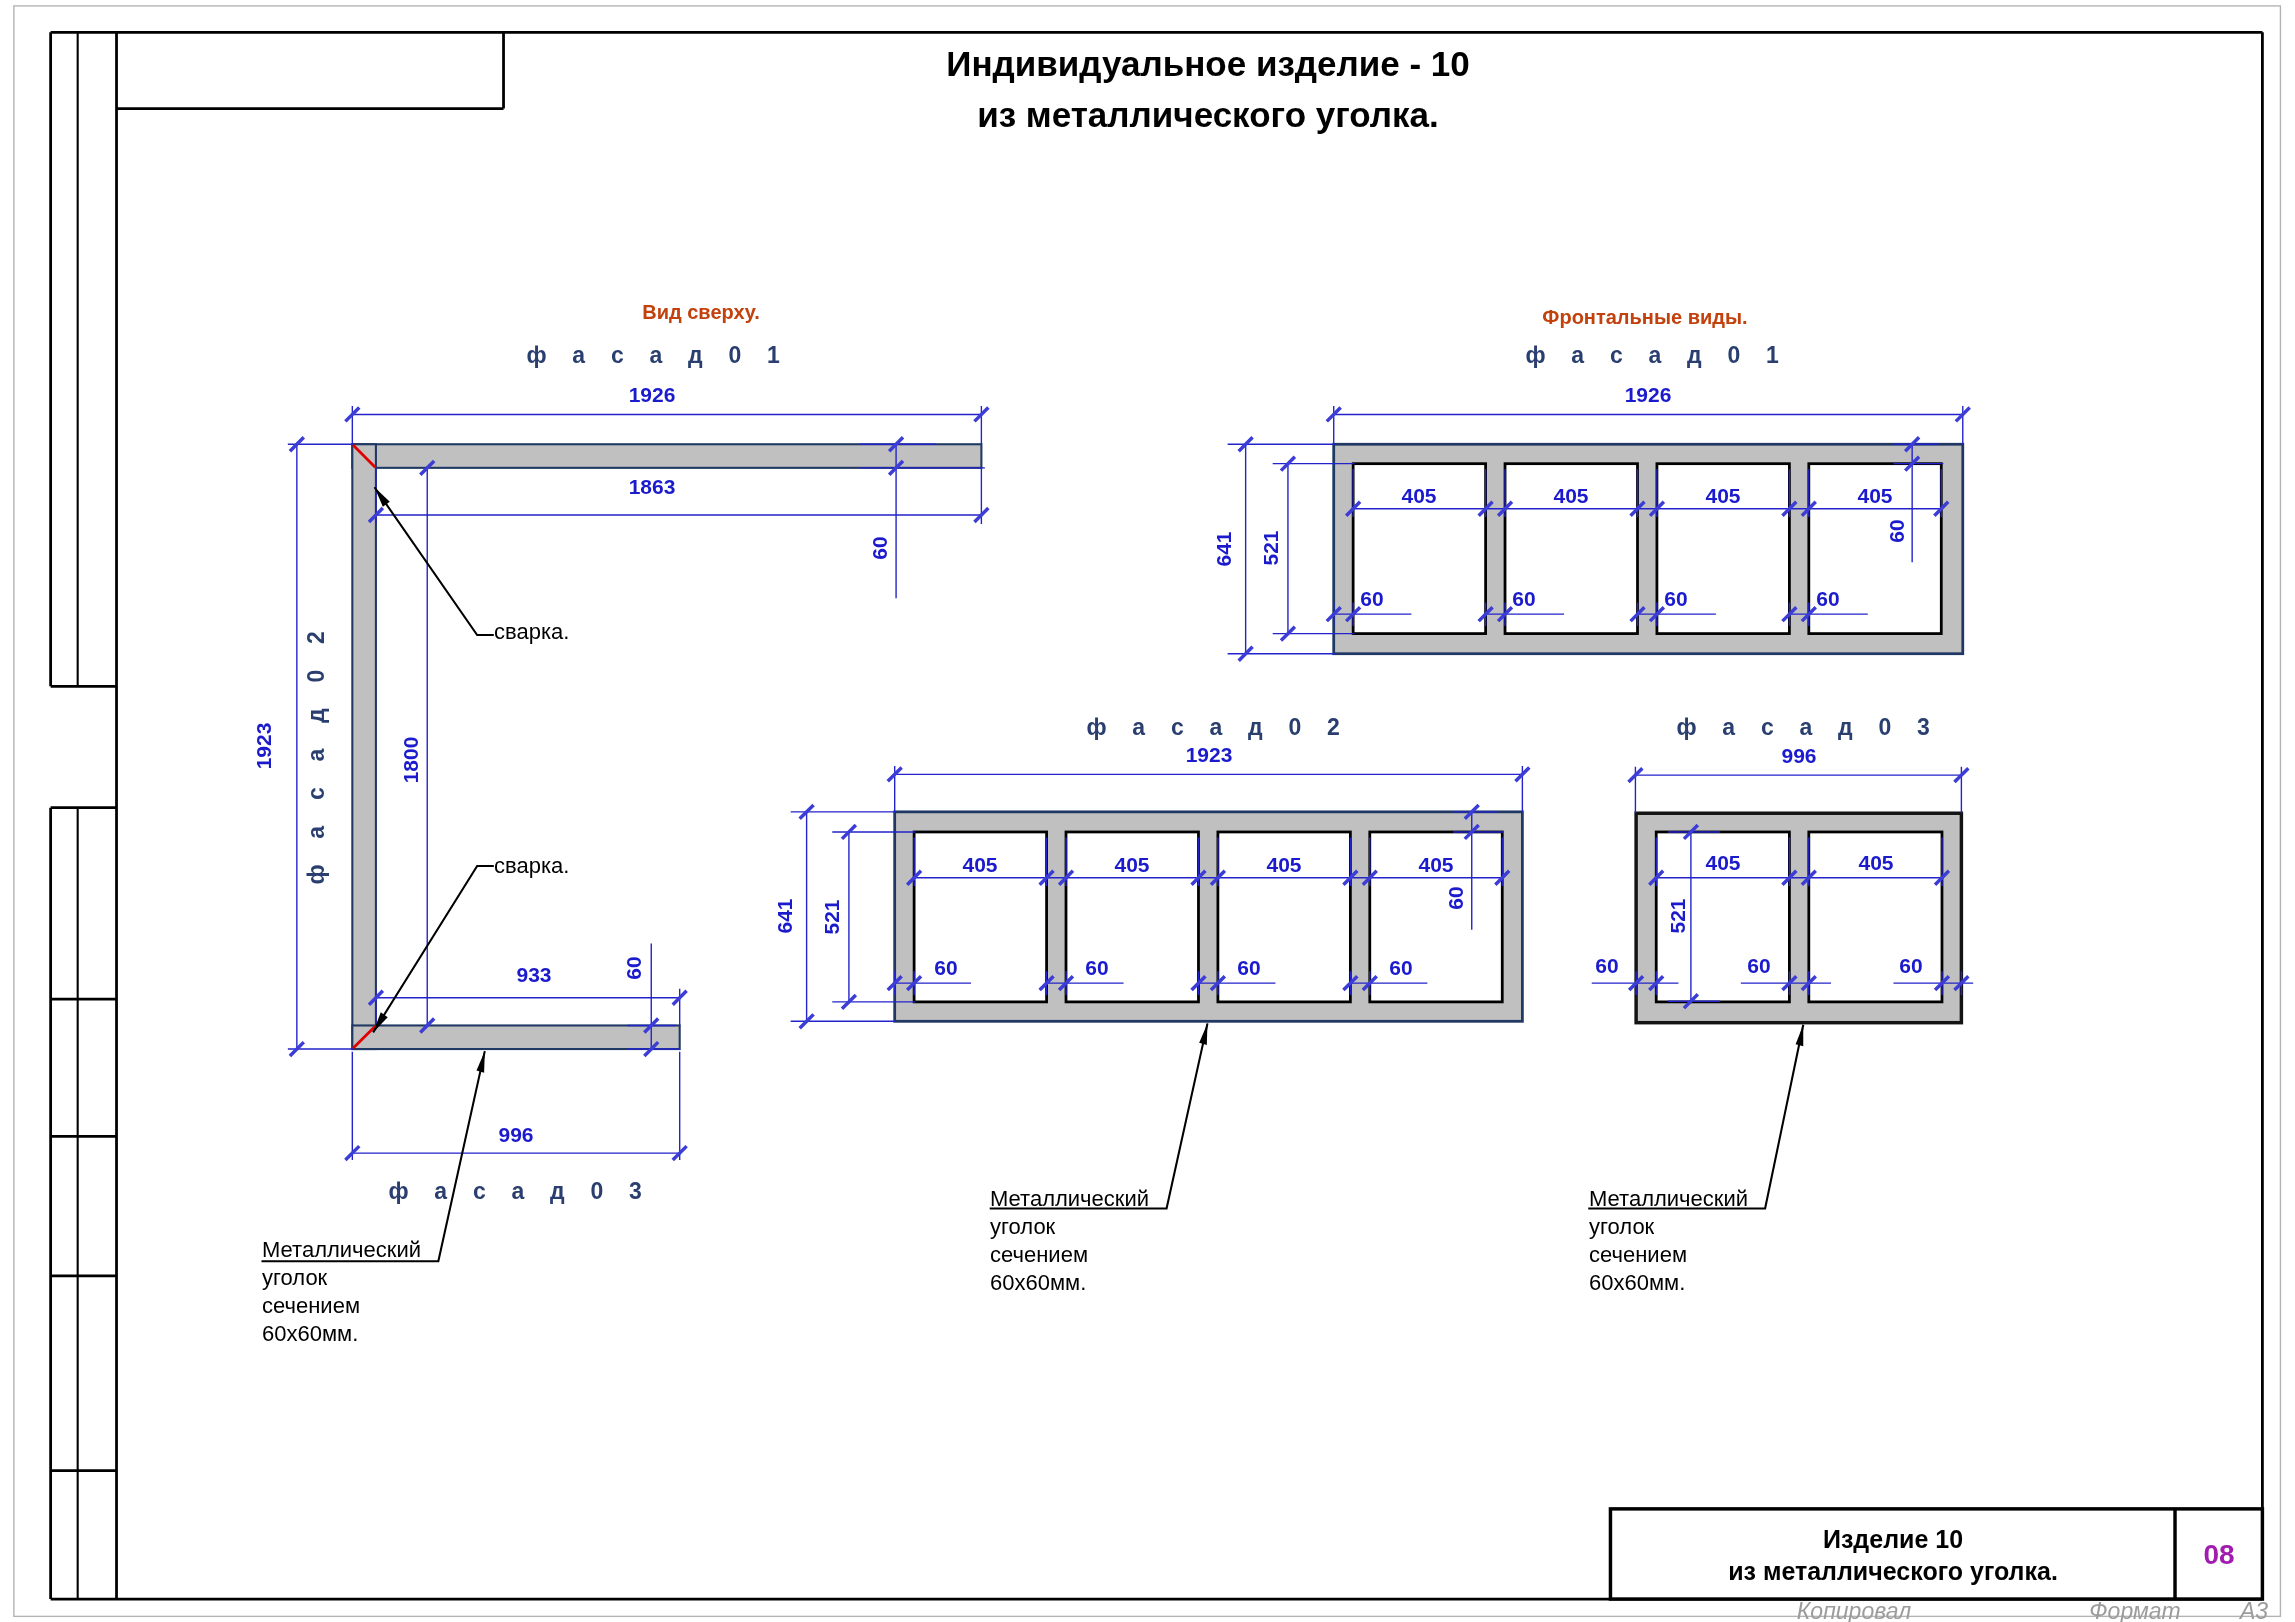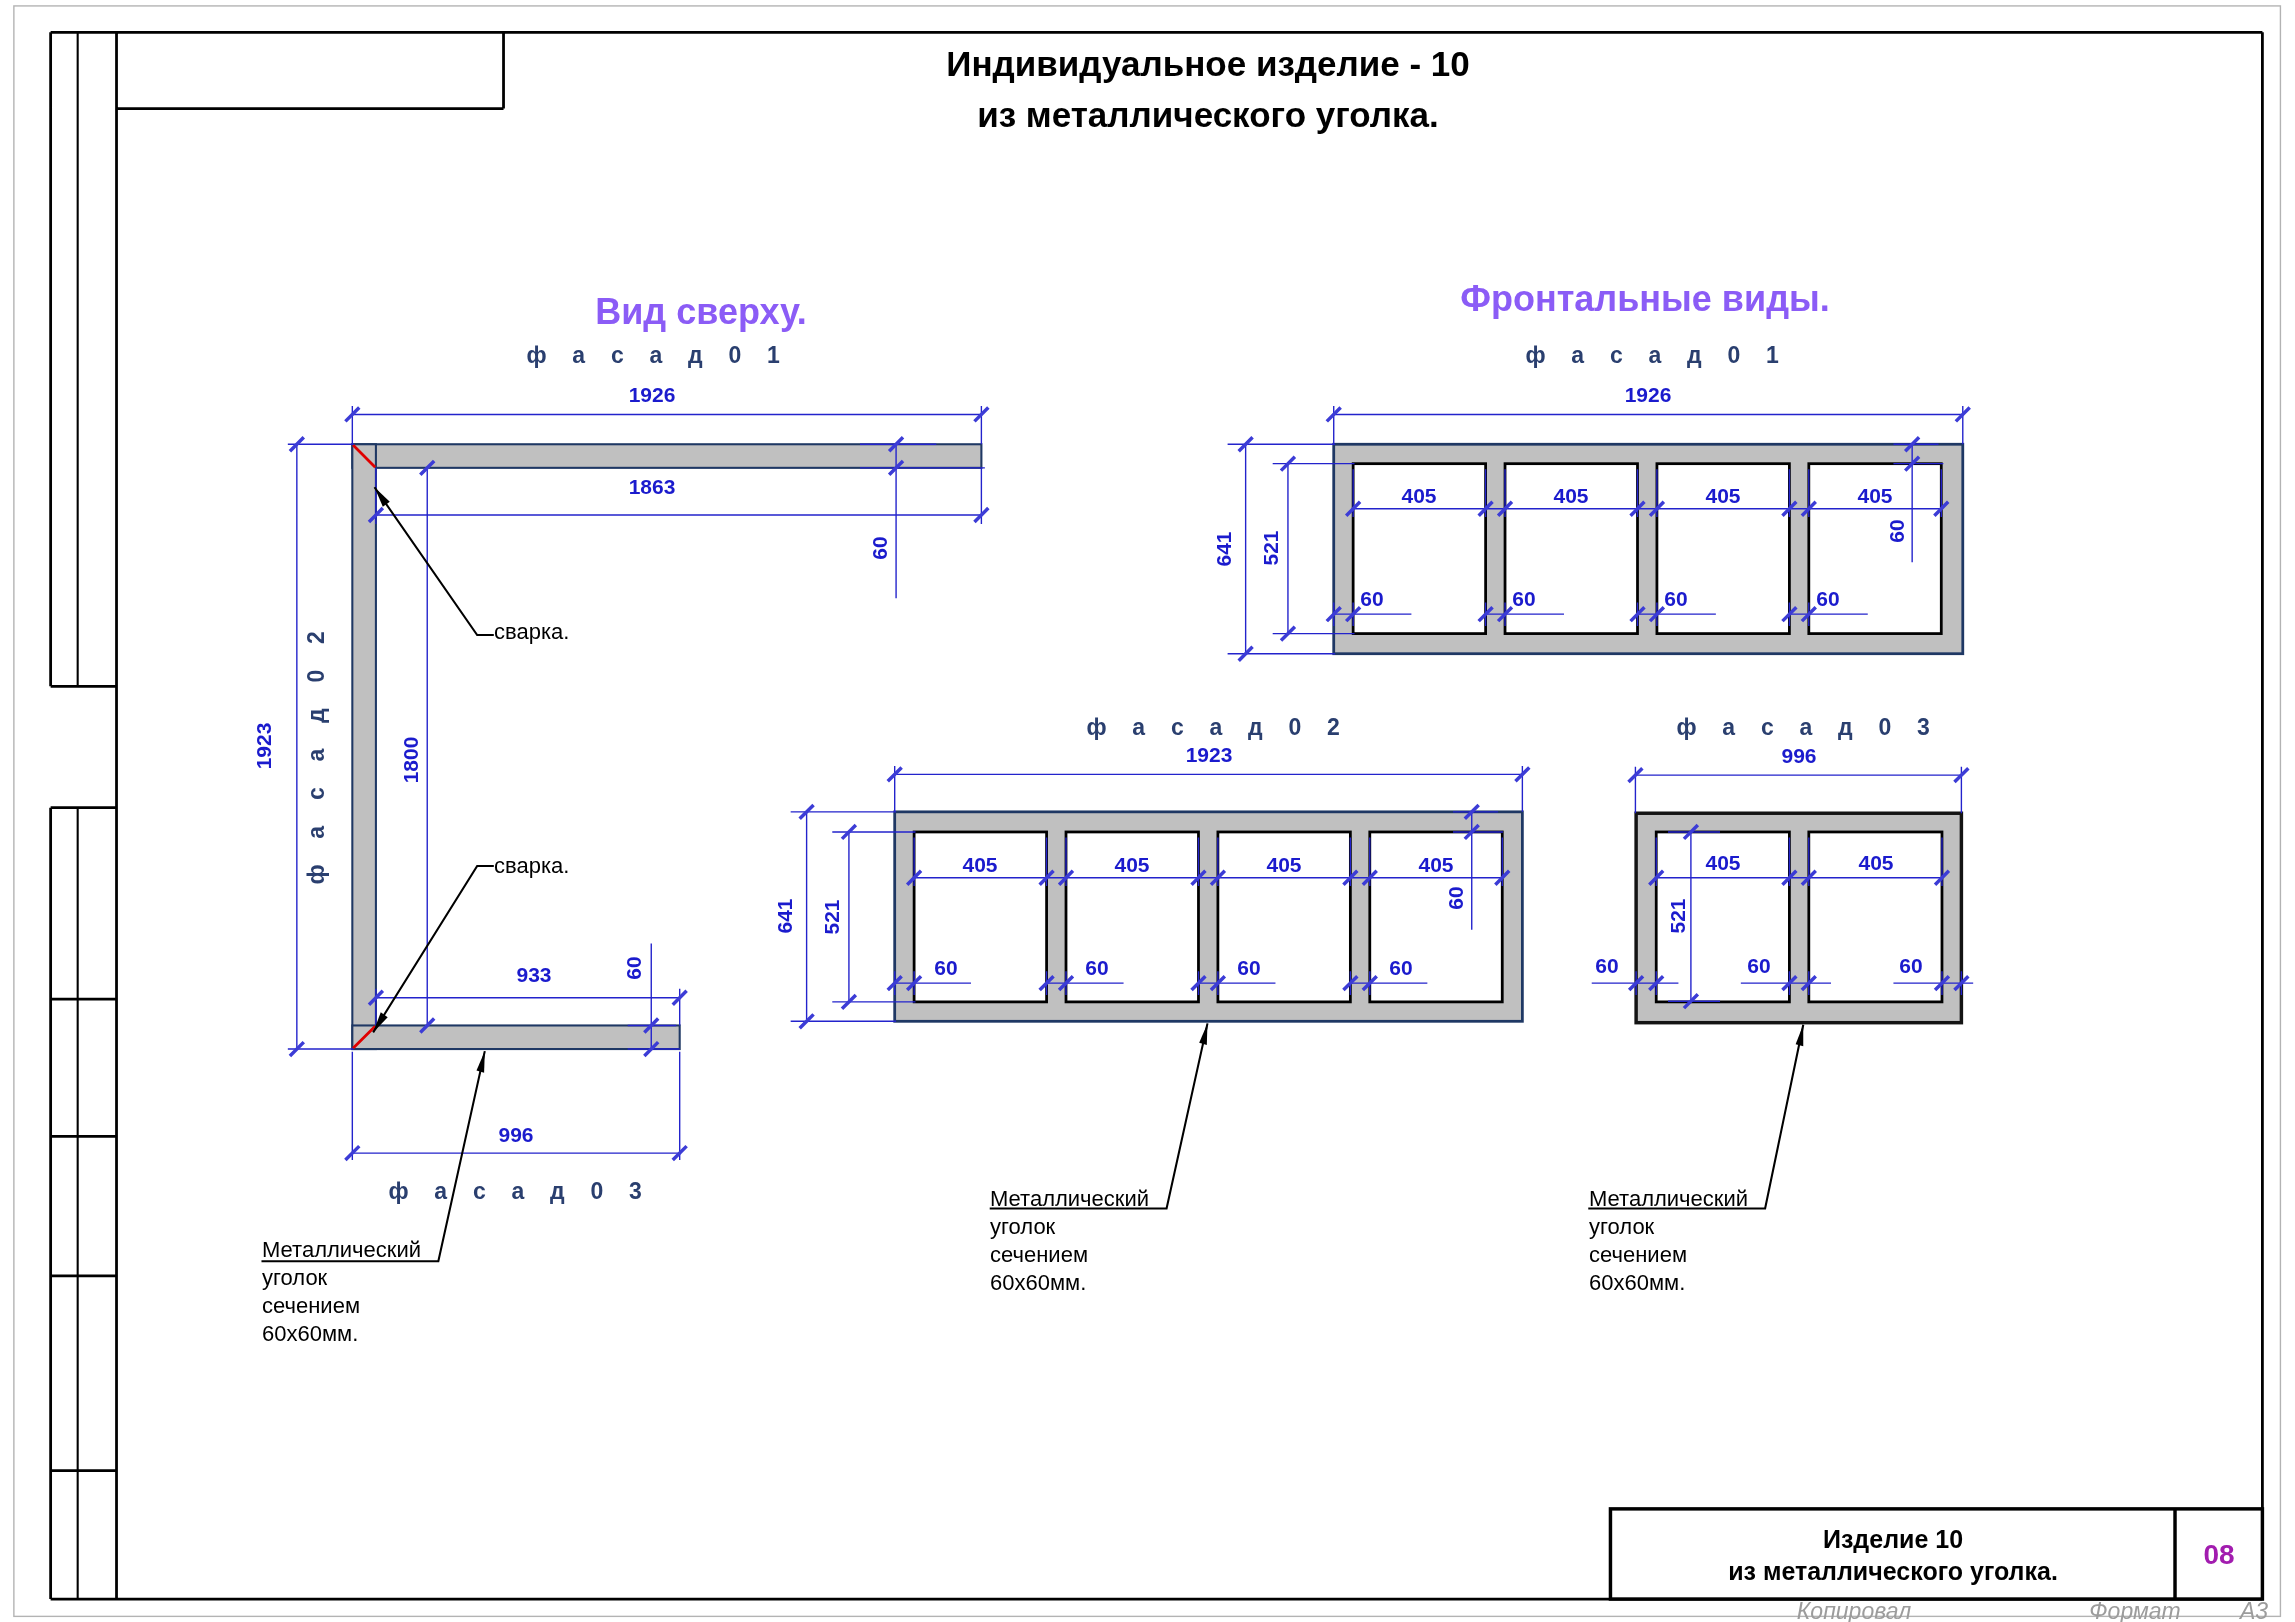--- a/index.html
+++ b/index.html
@@ -5,21 +5,21 @@
   html,body{margin:0;padding:0;background:#e8e8e8;}
   .sheet{
     position:relative;width:2295px;height:1623px;background:#ffffff;
     font-family:"Liberation Sans", sans-serif;overflow:hidden;
   }
   .sheet svg{position:absolute;left:0;top:0;}
   .txt{position:absolute;white-space:nowrap;}
   .ctr{transform:translate(-50%,-50%);}
   .rot{transform:translate(-50%,-50%) rotate(-90deg);}
   .t-main{font-size:35px;font-weight:bold;color:#000;margin-left:13px;}
-  .t-sec{font-size:36px;font-weight:bold;color:#8b5cf6;}
+  .t-sec{font-size:20px;font-weight:bold;color:#c2410c;}
   .facade{font-size:23px;font-weight:bold;color:#2a3f6f;letter-spacing:9.7px;}
   .dim{font-size:21px;font-weight:bold;color:#1b1bcd;}
   .weld{font-size:22px;color:#000;}
   .note{font-size:22px;color:#000;line-height:28px;}
   .footnote{font-size:21.5px;color:#000;}
   .footnote .red{color:#e00000;}
   .tb{font-size:25px;font-weight:bold;color:#000;}
   .tb-num{font-size:28px;font-weight:bold;color:#a21caf;}
   .foot{font-size:23px;font-style:italic;color:#9c9c9c;margin-left:40px;}
 </style>
@@ -93,21 +93,21 @@
       <polygon points="699,1515 698,1546 687,1543"></polygon>
       <polygon points="1741,1475 1740,1506 1729,1503"></polygon>
       <polygon points="2600,1477 2600,1508 2589,1505"></polygon>
     </g>
   </svg>
 
   <div class="txt ctr t-main" style="left:1195px;top:64px">Индивидуальное изделие - 10</div>
   <div class="txt ctr t-main" style="left:1195px;top:115px">из металлического уголка.</div>
 
   <div class="txt ctr t-sec" style="left:701px;top:312px">Вид сверху.</div>
-  <div class="txt ctr t-sec" style="left:1645px;top:299px">Фронтальные виды.</div>
+  <div class="txt ctr t-sec" style="left:1645px;top:317px">Фронтальные виды.</div>
 
   <div class="txt ctr facade" style="left:658px;top:355px">ф а с а д    0 1</div>
   <div class="txt ctr facade" style="left:1657px;top:355px">ф а с а д    0 1</div>
   <div class="txt ctr facade" style="left:1218px;top:727px">ф а с а д    0 2</div>
   <div class="txt ctr facade" style="left:1808px;top:727px">ф а с а д    0 3</div>
   <div class="txt ctr facade" style="left:520px;top:1191px">ф а с а д    0 3</div>
   <div class="txt rot facade" style="left:316px;top:753px">ф а с а д    0 2</div>
 
   <div class="txt ctr dim" style="left:652px;top:395px">1926</div>
   <div class="txt ctr dim" style="left:652px;top:487px">1863</div>

